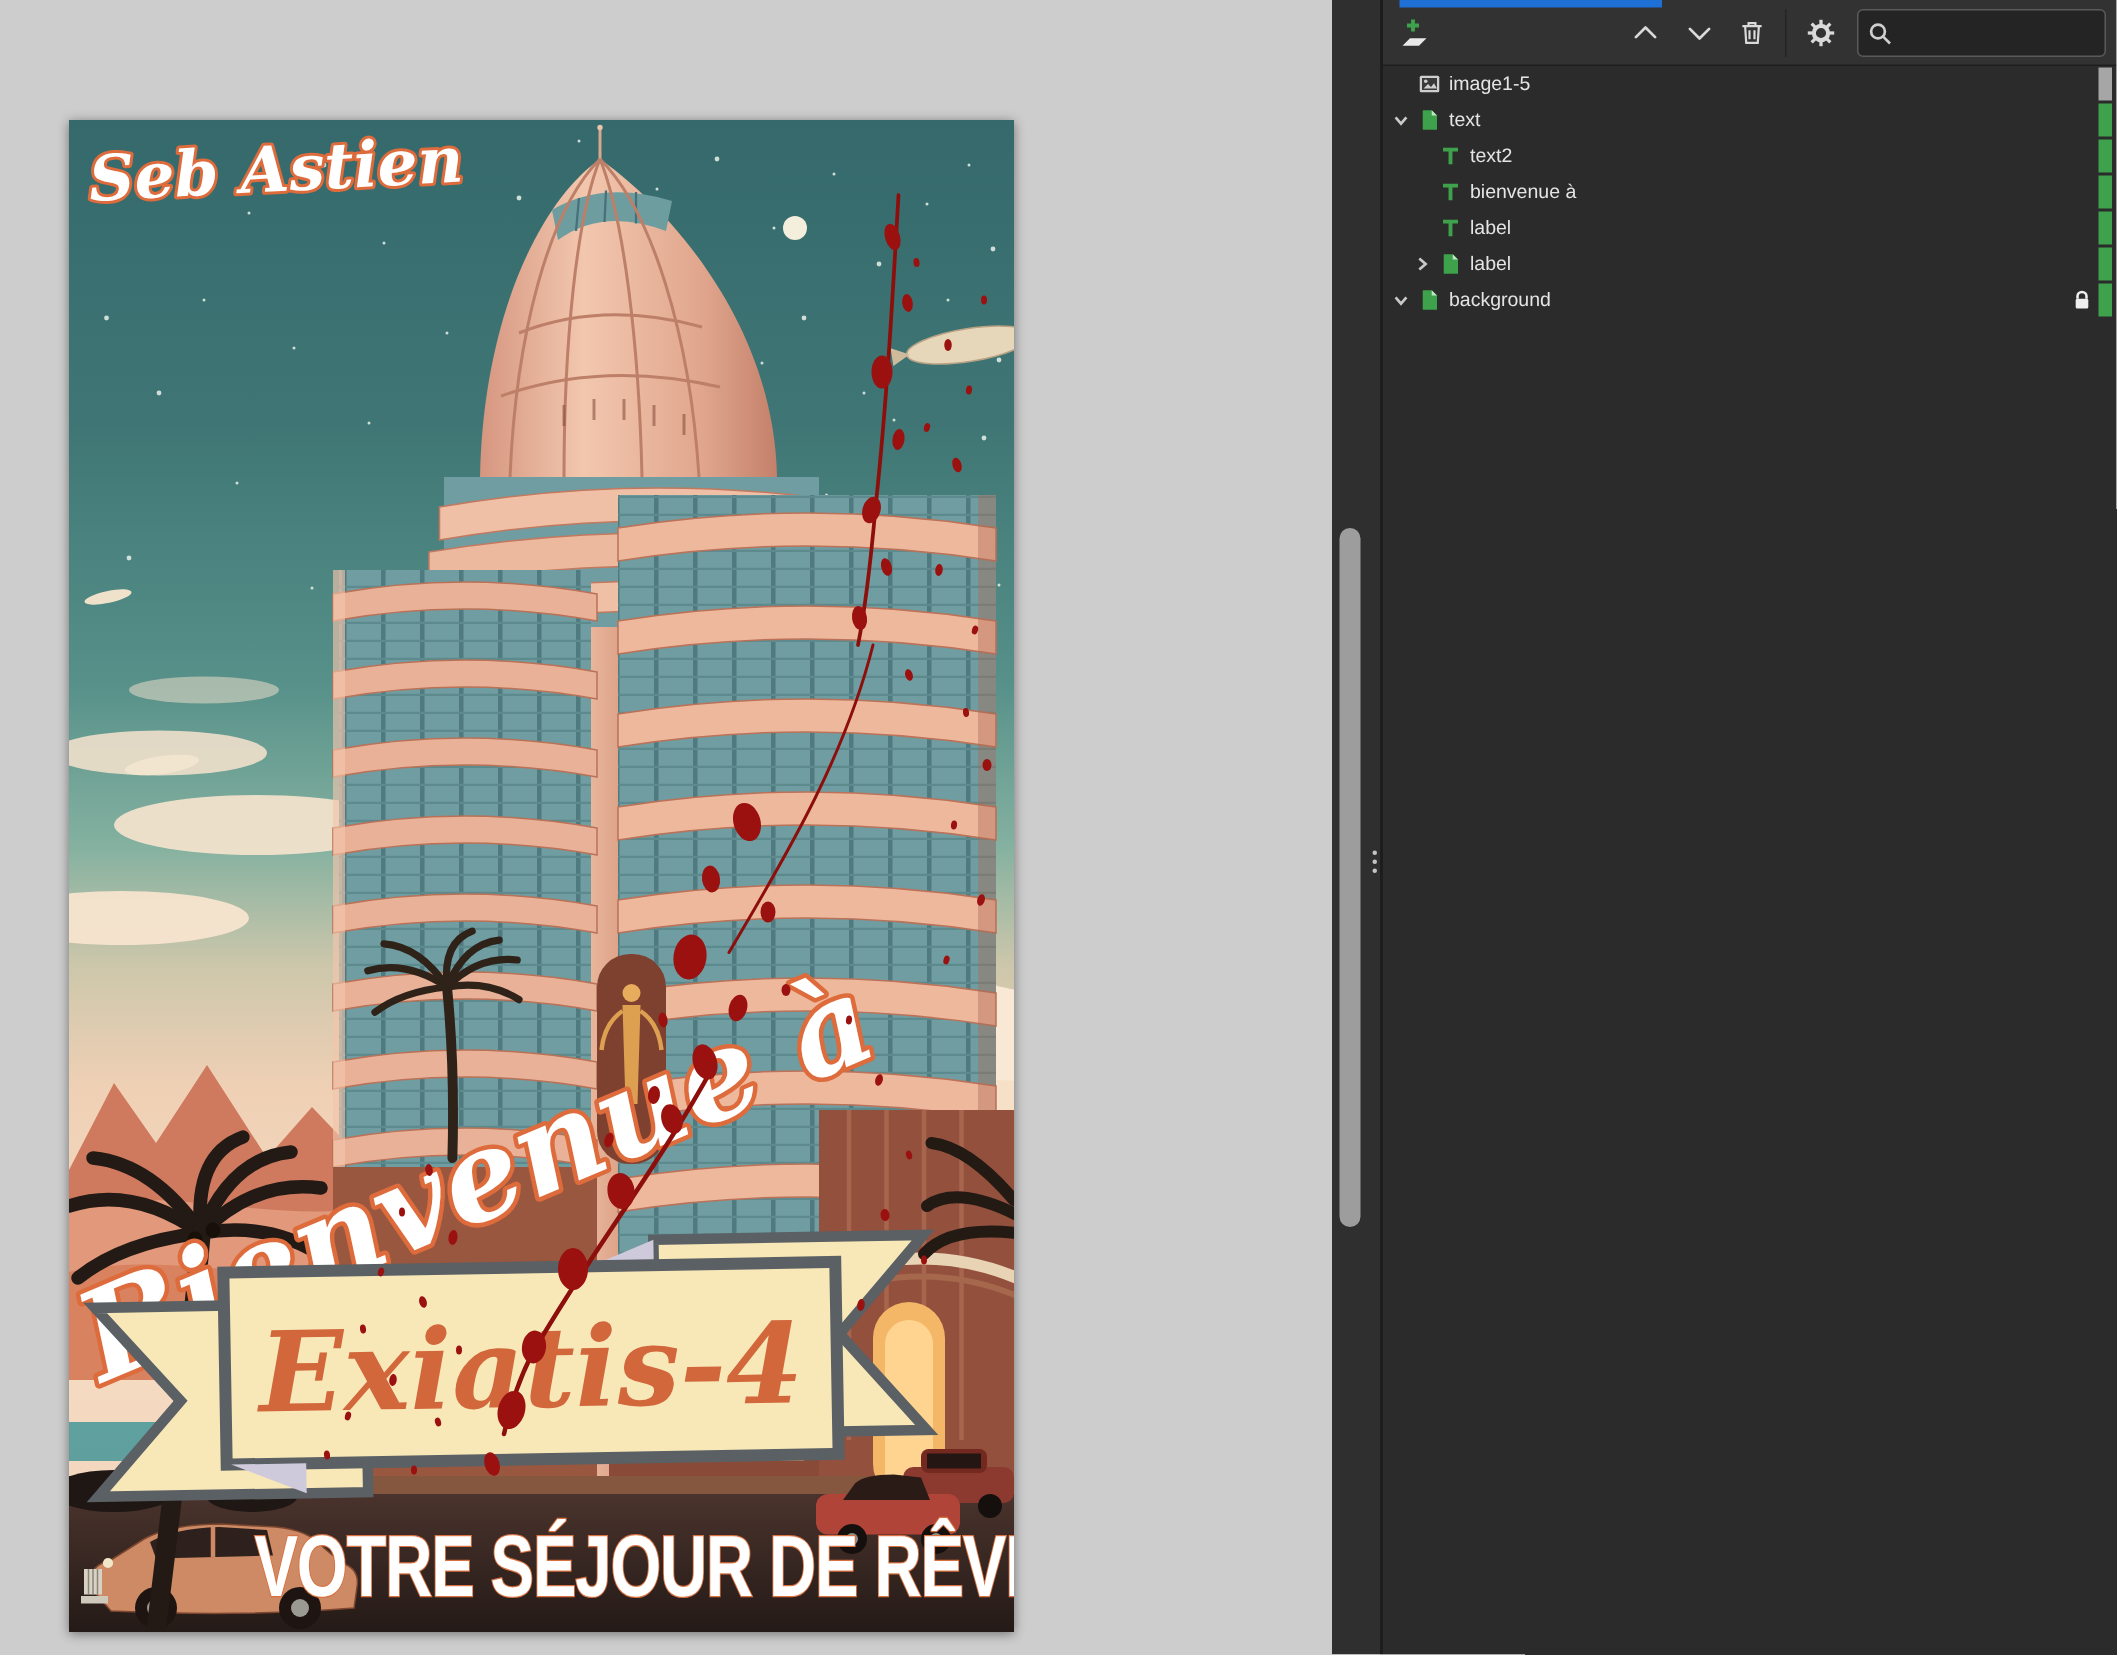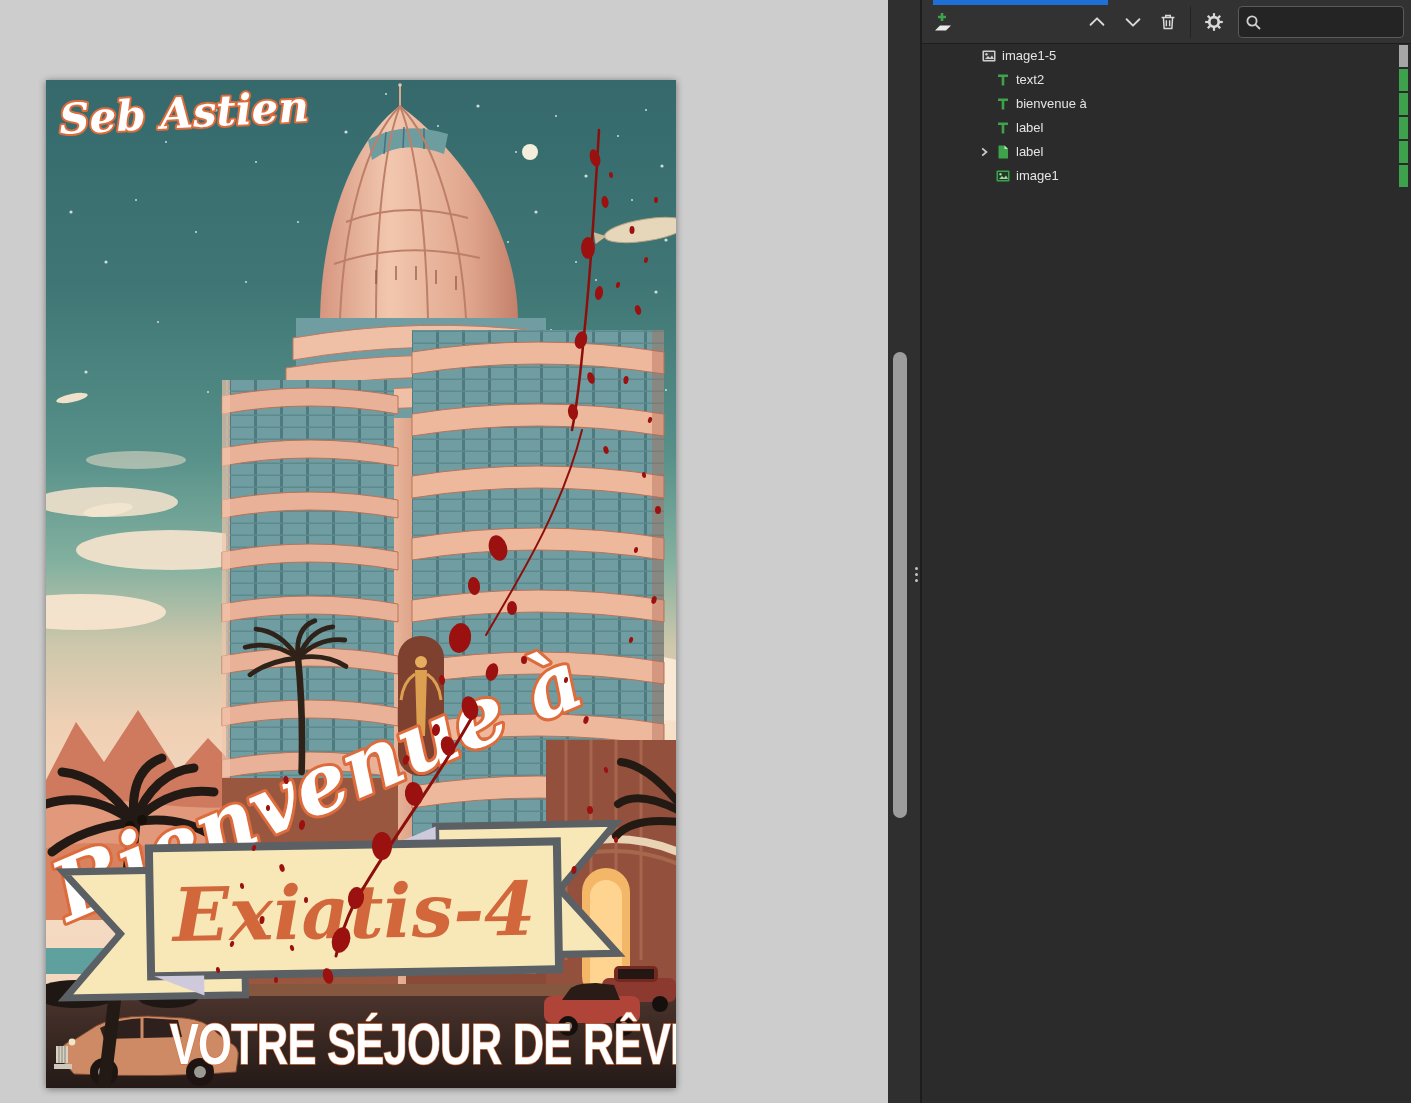--- a/index.html
+++ b/index.html
@@ -15,21 +15,21 @@
   .drag-dots i{width:3px;height:3px;background:#c4c4c4;border-radius:50%;}
   
   .panel{position:absolute;left:922px;top:0;width:489px;height:1103px;background:#2b2b2b;}
   .toolbar{position:absolute;left:0;top:0;width:100%;height:44px;background:#323232;border-bottom:1px solid #1e1e1e;box-sizing:border-box;}
   .tab-indicator{position:absolute;left:11px;top:0;width:175px;height:5px;background:var(--tab_blue,#1e6fd6);}
   .tbtn{position:absolute;top:8px;width:28px;height:28px;display:flex;align-items:center;justify-content:center;}
   .tsep{position:absolute;left:268px;top:6px;width:1px;height:32px;background:#242424;}
   .searchbox{position:absolute;left:316px;top:6px;width:166px;height:32px;background:#242424;border:1px solid #5a5a5a;border-radius:4px;display:flex;align-items:center;box-sizing:border-box;padding:0 6px;gap:5px;}
   .searchbox input{flex:1;background:transparent;border:none;outline:none;color:#ddd;font-size:13px;min-width:0;font-family:"Liberation Sans",sans-serif;}
   
-  .list{position:absolute;left:0;top:44px;right:0;bottom:0;background:#2b2b2b;margin-left:36px;}
+  .list{position:absolute;left:0;top:44px;right:0;bottom:0;background:#2b2b2b;}
   .row{position:relative;height:24px;color:#e4e4e4;font-size:13px;}
   .row .exp{position:absolute;top:6px;width:12px;height:12px;}
   .row .ticon{position:absolute;top:4px;width:16px;height:16px;}
   .row .lbl{position:absolute;top:4px;white-space:nowrap;}
   .d0 .exp{left:6px}.d0 .ticon{left:23px}.d0 .lbl{left:44px}
   .d1 .exp{left:20px}.d1 .ticon{left:37px}.d1 .lbl{left:58px}
   .row .lock{position:absolute;left:458px;top:4px;width:16px;height:16px;}
   .row .strip{position:absolute;right:3px;top:1px;height:22px;width:9px;}
   .script-text{font-family:"DejaVu Serif",serif;font-style:italic;font-weight:bold;}
 </style>
@@ -456,20 +456,35 @@
               <rect x="1.5" y="2.5" width="13" height="11" rx="1" fill="#cfcfcf"></rect>
               <rect x="3" y="4" width="10" height="8" fill="#3a3a3a"></rect>
               <circle cx="5.5" cy="6.2" r="1.2" fill="#cfcfcf"></circle>
               <path d="M4 11l3-3 2 2 2-2.5 2 3.5z" fill="#cfcfcf"></path>
             </svg>
         </span>
         <span class="lbl">image1-5</span>
         <span class="strip" style="background: rgb(166, 166, 166);"></span>
       </div>
 
+      <div class="row d0">
+        <span class="exp">
+          <svg width="12" height="12" viewBox="0 0 10 10">
+              <path d="M2 3.5L5 7l3-3.5" stroke="#c9c9c9" stroke-width="1.5" fill="none"></path>
+            </svg>
+        </span>
+        <span class="ticon">
+          <svg width="16" height="16" viewBox="0 0 16 16">
+              <path d="M3.5 1.5h6l3.5 3.5v9.5h-9.5z" fill="#3da24b"></path>
+              <path d="M9.5 1.5l3.5 3.5h-3.5z" fill="#bfe6c2"></path>
+            </svg>
+        </span>
+        <span class="lbl">text</span>
+        <span class="strip" style="background: rgb(61, 162, 75);"></span>
+      </div>
 
 
       <div class="row d1">
         <span class="ticon">
           <svg width="16" height="16" viewBox="0 0 16 16">
               <path d="M3 2.5h10V5h-3.7v8.5H6.7V5H3z" fill="#3da24b"></path>
             </svg>
         </span>
         <span class="lbl">text2</span>
         <span class="strip" style="background: rgb(61, 162, 75);"></span>
@@ -505,35 +520,38 @@
         <span class="ticon">
           <svg width="16" height="16" viewBox="0 0 16 16">
               <path d="M3.5 1.5h6l3.5 3.5v9.5h-9.5z" fill="#3da24b"></path>
               <path d="M9.5 1.5l3.5 3.5h-3.5z" fill="#bfe6c2"></path>
             </svg>
         </span>
         <span class="lbl">label</span>
         <span class="strip" style="background: rgb(61, 162, 75);"></span>
       </div>
 
-
-      <div class="row d1">
-        <span class="ticon">
-          <svg width="16" height="16" viewBox="0 0 16 16">
-              <rect x="1.5" y="2.5" width="13" height="11" rx="1" fill="#3da24b"></rect>
-              <rect x="3" y="4" width="10" height="8" fill="#1f3a24"></rect>
-              <circle cx="5.5" cy="6.2" r="1.2" fill="#9fd9a5"></circle>
-              <path d="M4 11l3-3 2 2 2-2.5 2 3.5z" fill="#9fd9a5"></path>
-            </svg>
-        </span>
-        <span class="lbl">image1</span>
+      <div class="row d0">
+        <span class="exp">
+          <svg width="12" height="12" viewBox="0 0 10 10">
+              <path d="M2 3.5L5 7l3-3.5" stroke="#c9c9c9" stroke-width="1.5" fill="none"></path>
+            </svg>
+        </span>
+        <span class="ticon">
+          <svg width="16" height="16" viewBox="0 0 16 16">
+              <path d="M3.5 1.5h6l3.5 3.5v9.5h-9.5z" fill="#3da24b"></path>
+              <path d="M9.5 1.5l3.5 3.5h-3.5z" fill="#bfe6c2"></path>
+            </svg>
+        </span>
+        <span class="lbl">background</span>
         <span class="lock">
           <svg width="16" height="16" viewBox="0 0 16 16">
-              <path d="M5 7.2V5.6a3 3 0 0 1 5.4-1.8" fill="none" stroke="#5a5a5a" stroke-width="1.7"></path>
-              <rect x="3.8" y="7.2" width="8.4" height="6.4" rx="1" fill="#5a5a5a"></rect>
+              <path d="M5 7.2V5.6a3 3 0 0 1 6 0v1.6" fill="none" stroke="#efefef" stroke-width="1.7"></path>
+              <rect x="3.8" y="7.2" width="8.4" height="6.4" rx="1" fill="#efefef"></rect>
             </svg>
         </span>
         <span class="strip" style="background: rgb(61, 162, 75);"></span>
       </div>
+
 
     </div>
   </div>
 </div>
 
 </body></html>

